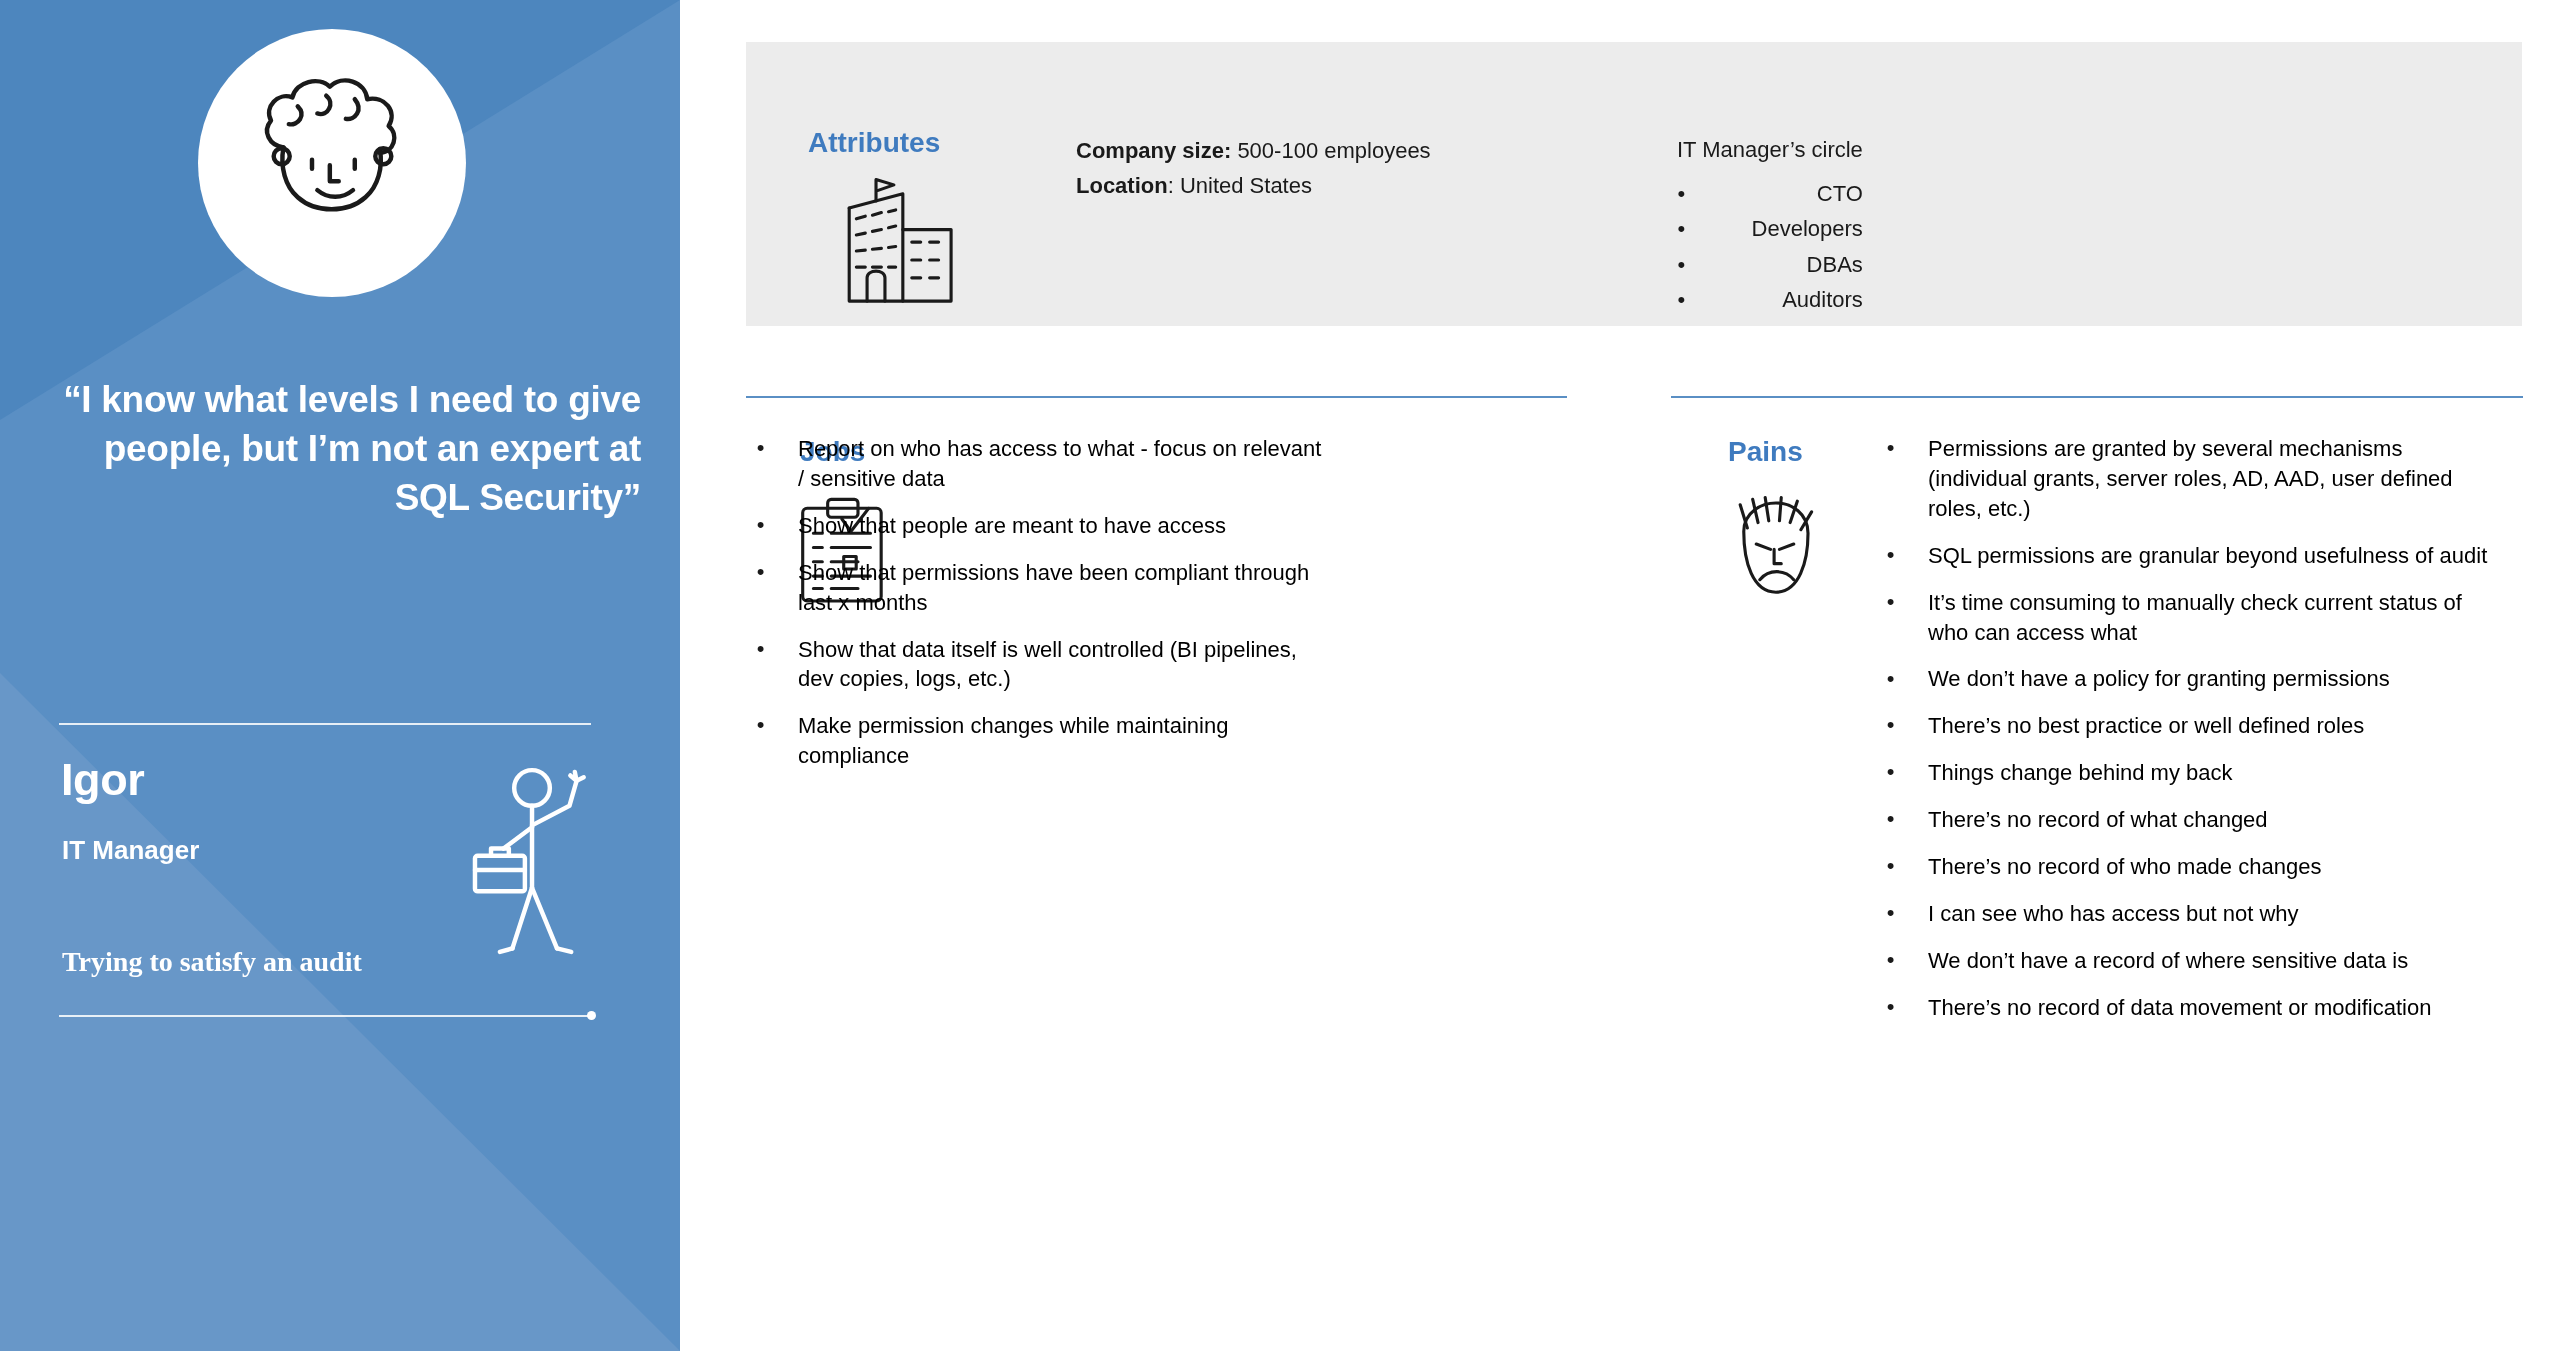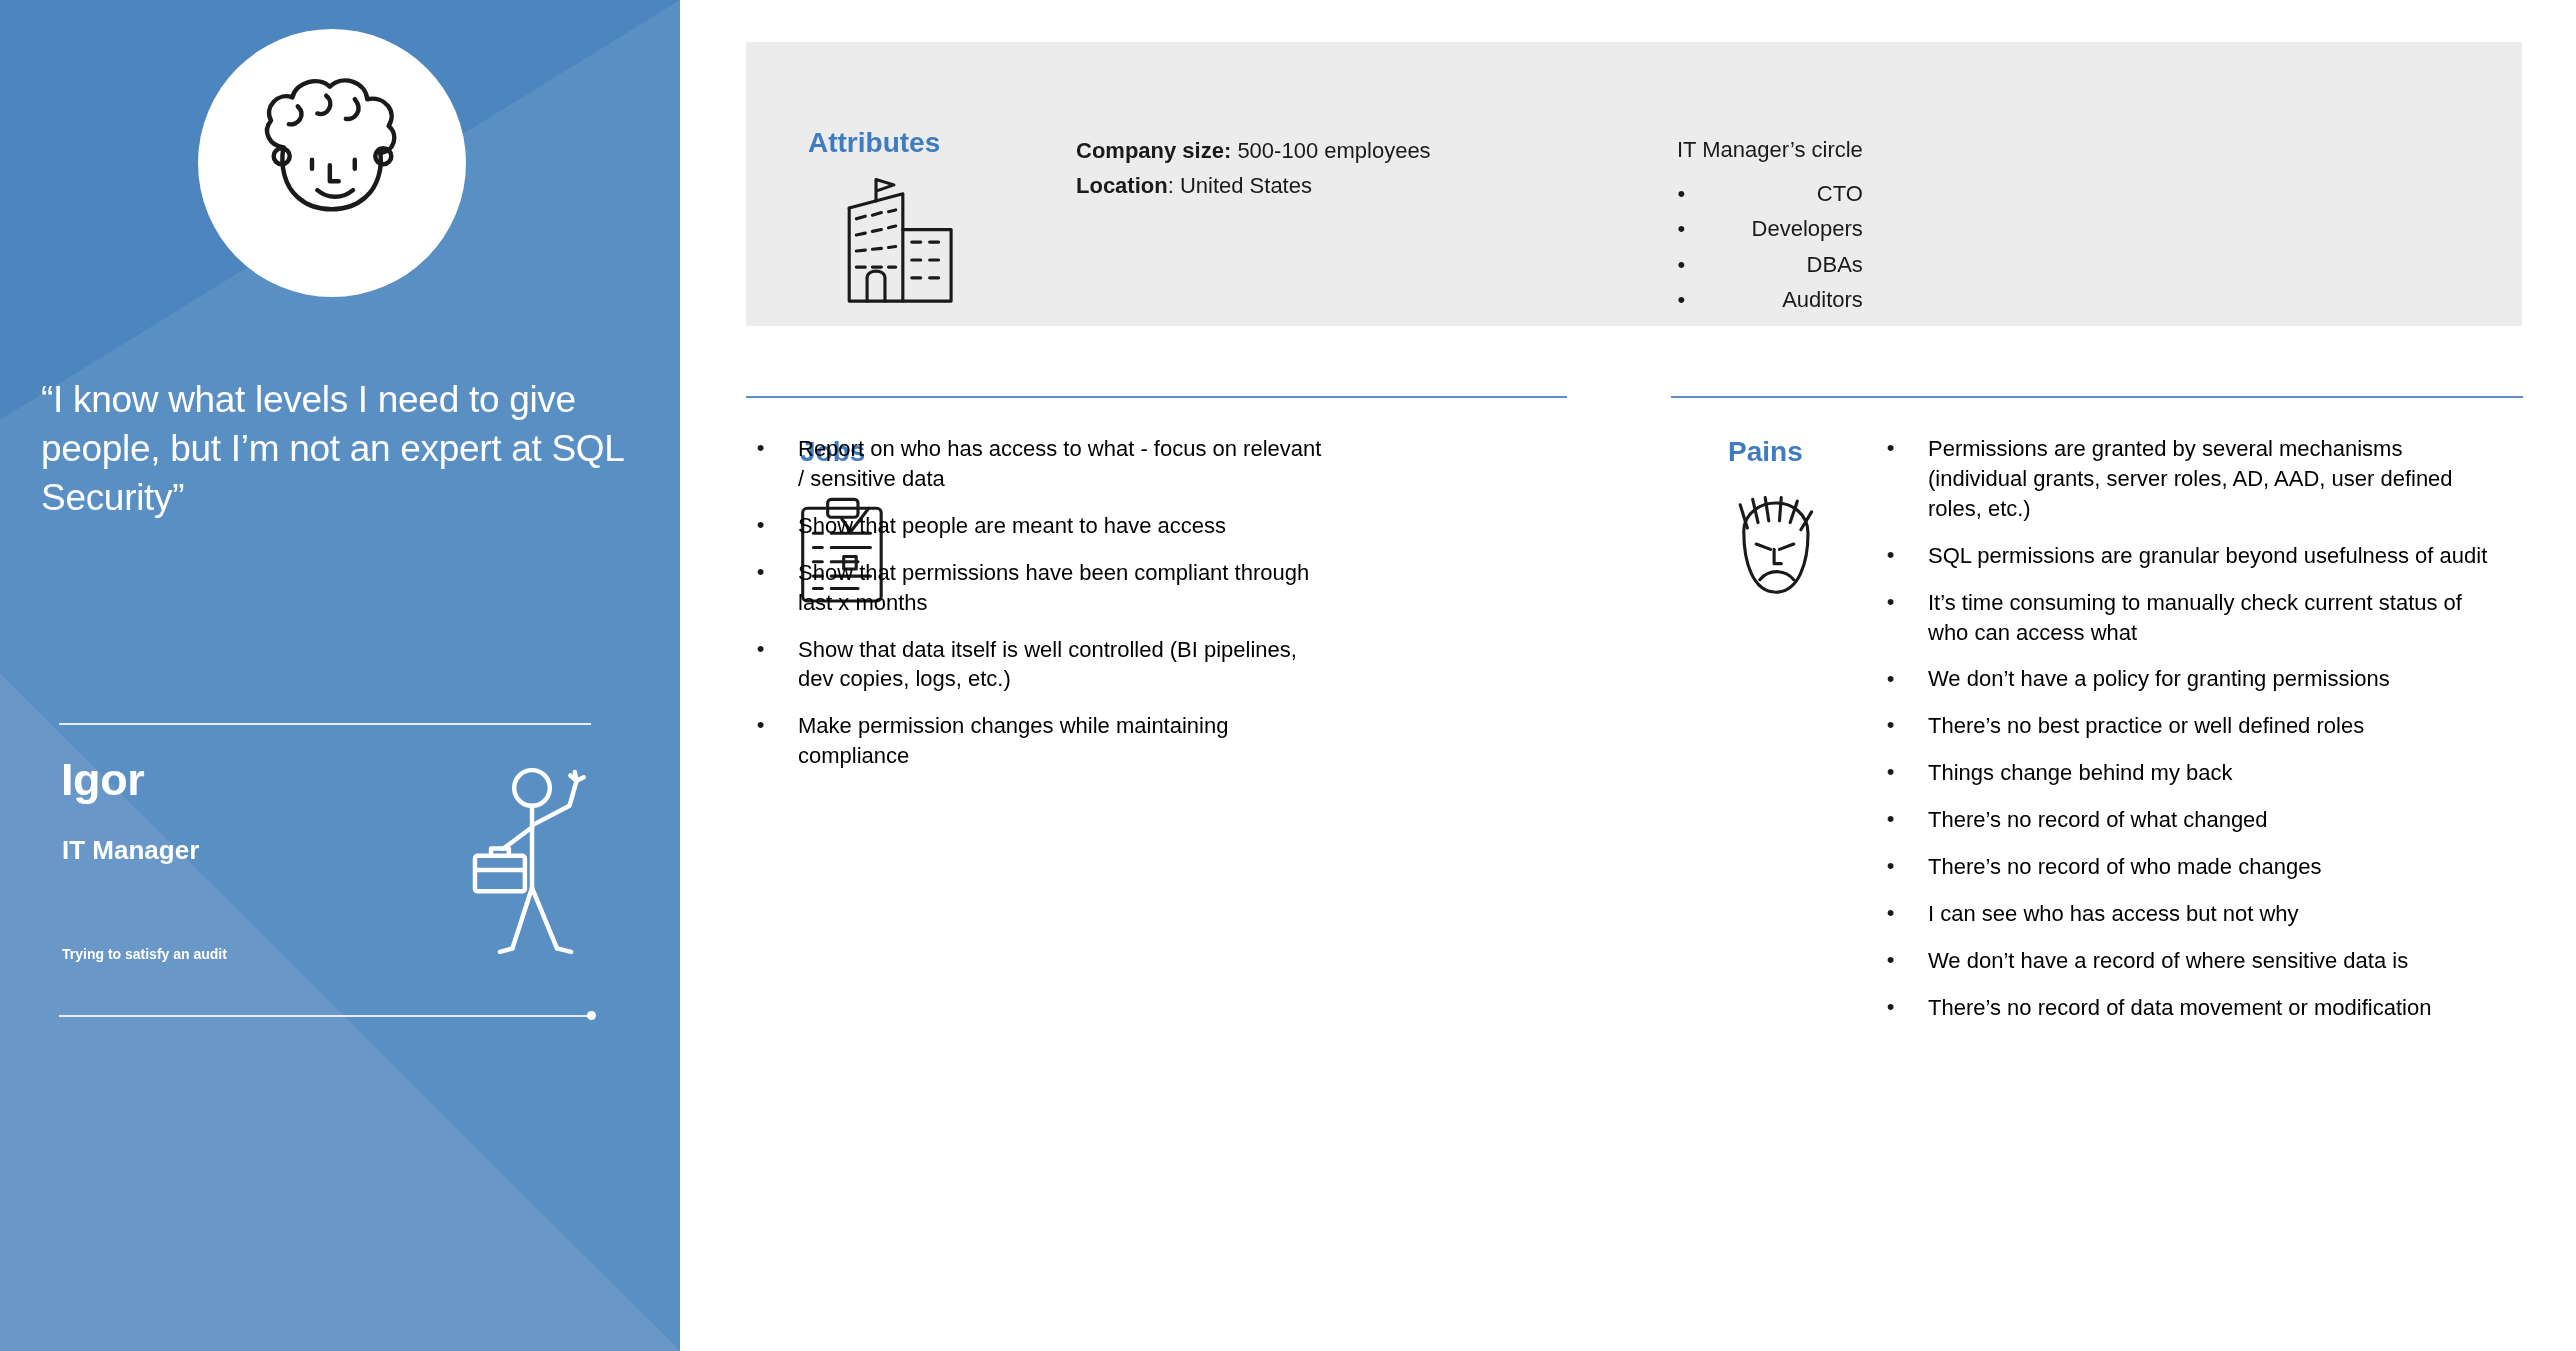--- a/index.html
+++ b/index.html
@@ -56,24 +56,24 @@
     display: flex;
     align-items: center;
     justify-content: center;
   }
   .avatar-circle svg { display: block; }
 
   .quote {
     position: absolute;
     left: 41px; top: 375px;
     width: 600px;
-    text-align: left;
+    text-align: right;
     color: #ffffff;
     font-size: 37px;
-    font-weight: normal;
+    font-weight: bold;
     line-height: 1.33;
     letter-spacing: -0.3px;
   }
 
   .divider-top {
     position: absolute;
     left: 59px; top: 723px;
     width: 532px;
     height: 1.8px;
     background: rgba(255,255,255,0.85);
@@ -91,22 +91,23 @@
     position: absolute;
     left: 62px; top: 835px;
     color: #ffffff;
     font-size: 26px;
     font-weight: bold;
   }
   .person-goal {
     position: absolute;
     left: 62px; top: 946px;
     color: #ffffff;
-    font-size: 14px;
-    font-weight: bold;
+    font-size: 28px;
+    font-weight: bold;
+    font-family: Liberation Serif, serif;
   }
   .divider-bottom {
     position: absolute;
     left: 59px; top: 1015px;
     width: 532px;
     height: 1.8px;
     background: rgba(255,255,255,0.85);
   }
   .divider-bottom::after {
     content: "";

